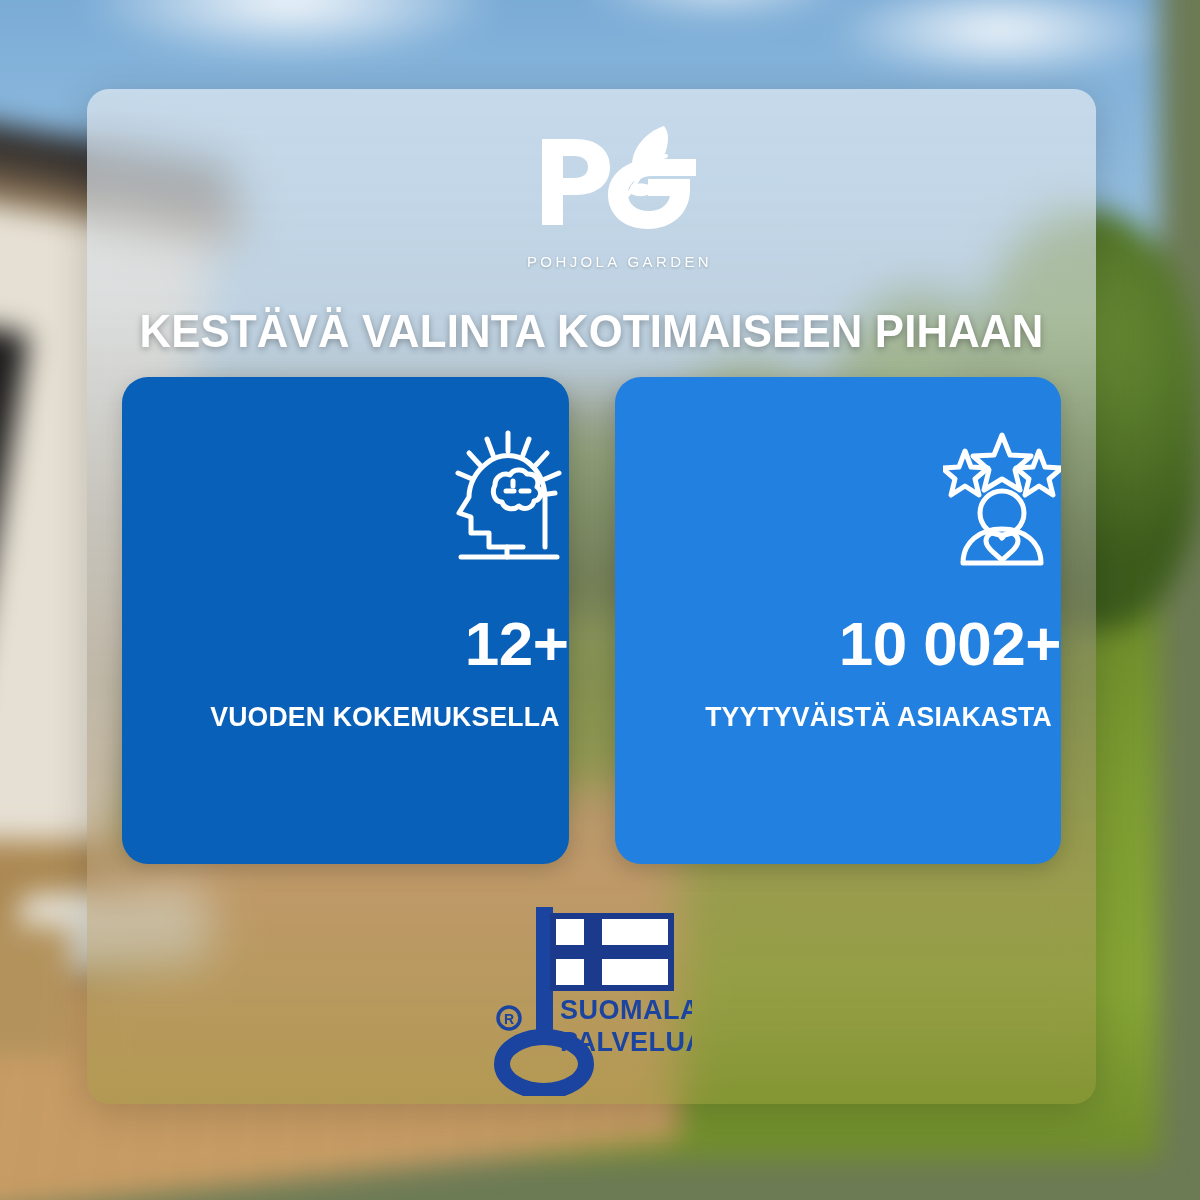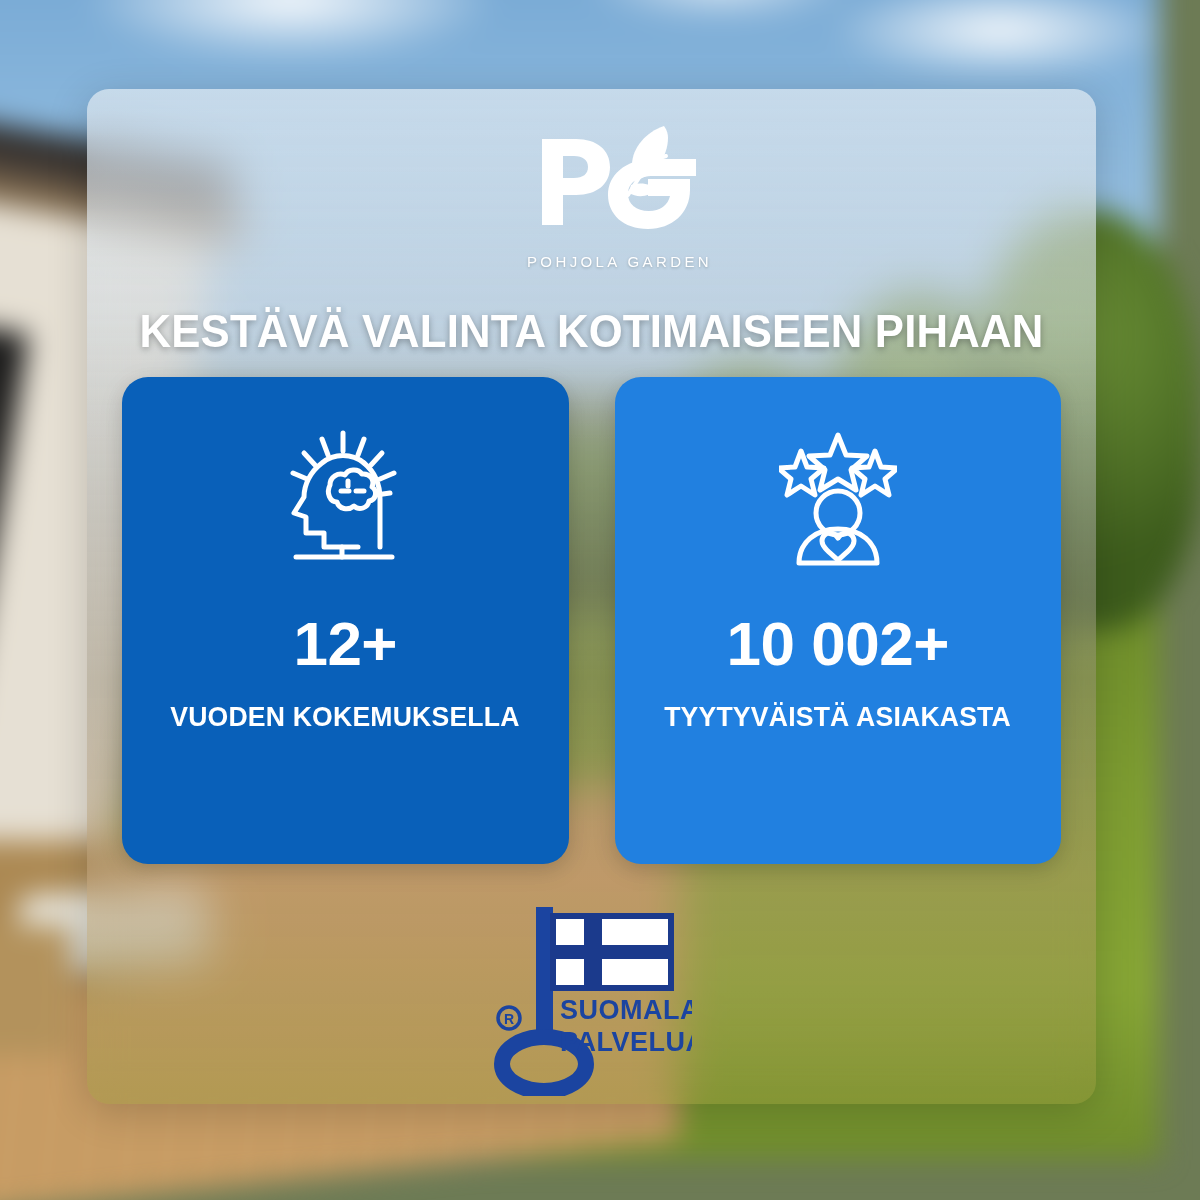--- a/index.html
+++ b/index.html
@@ -154,21 +154,21 @@
 
   
   #stat-cards {
     position:absolute; left:35px; top:288px;
     width:939px; height:487px;
     display:flex; gap:46px;
   }
   .stat-card {
     flex:1;
     border-radius:26px;
-    display:flex; flex-direction:column; align-items:center;
+    display:flex; flex-direction:column; align-items:flex-end;
     padding-top:52px;
     box-shadow:0 6px 22px rgba(0,0,0,.18);
   }
   .stat-icon { width:118px; height:140px; display:block; }
   .stat-value {
     color:#fff;
     font-weight:bold;
     font-size:62px;
     letter-spacing:-.5px;
     margin-top:44px;

